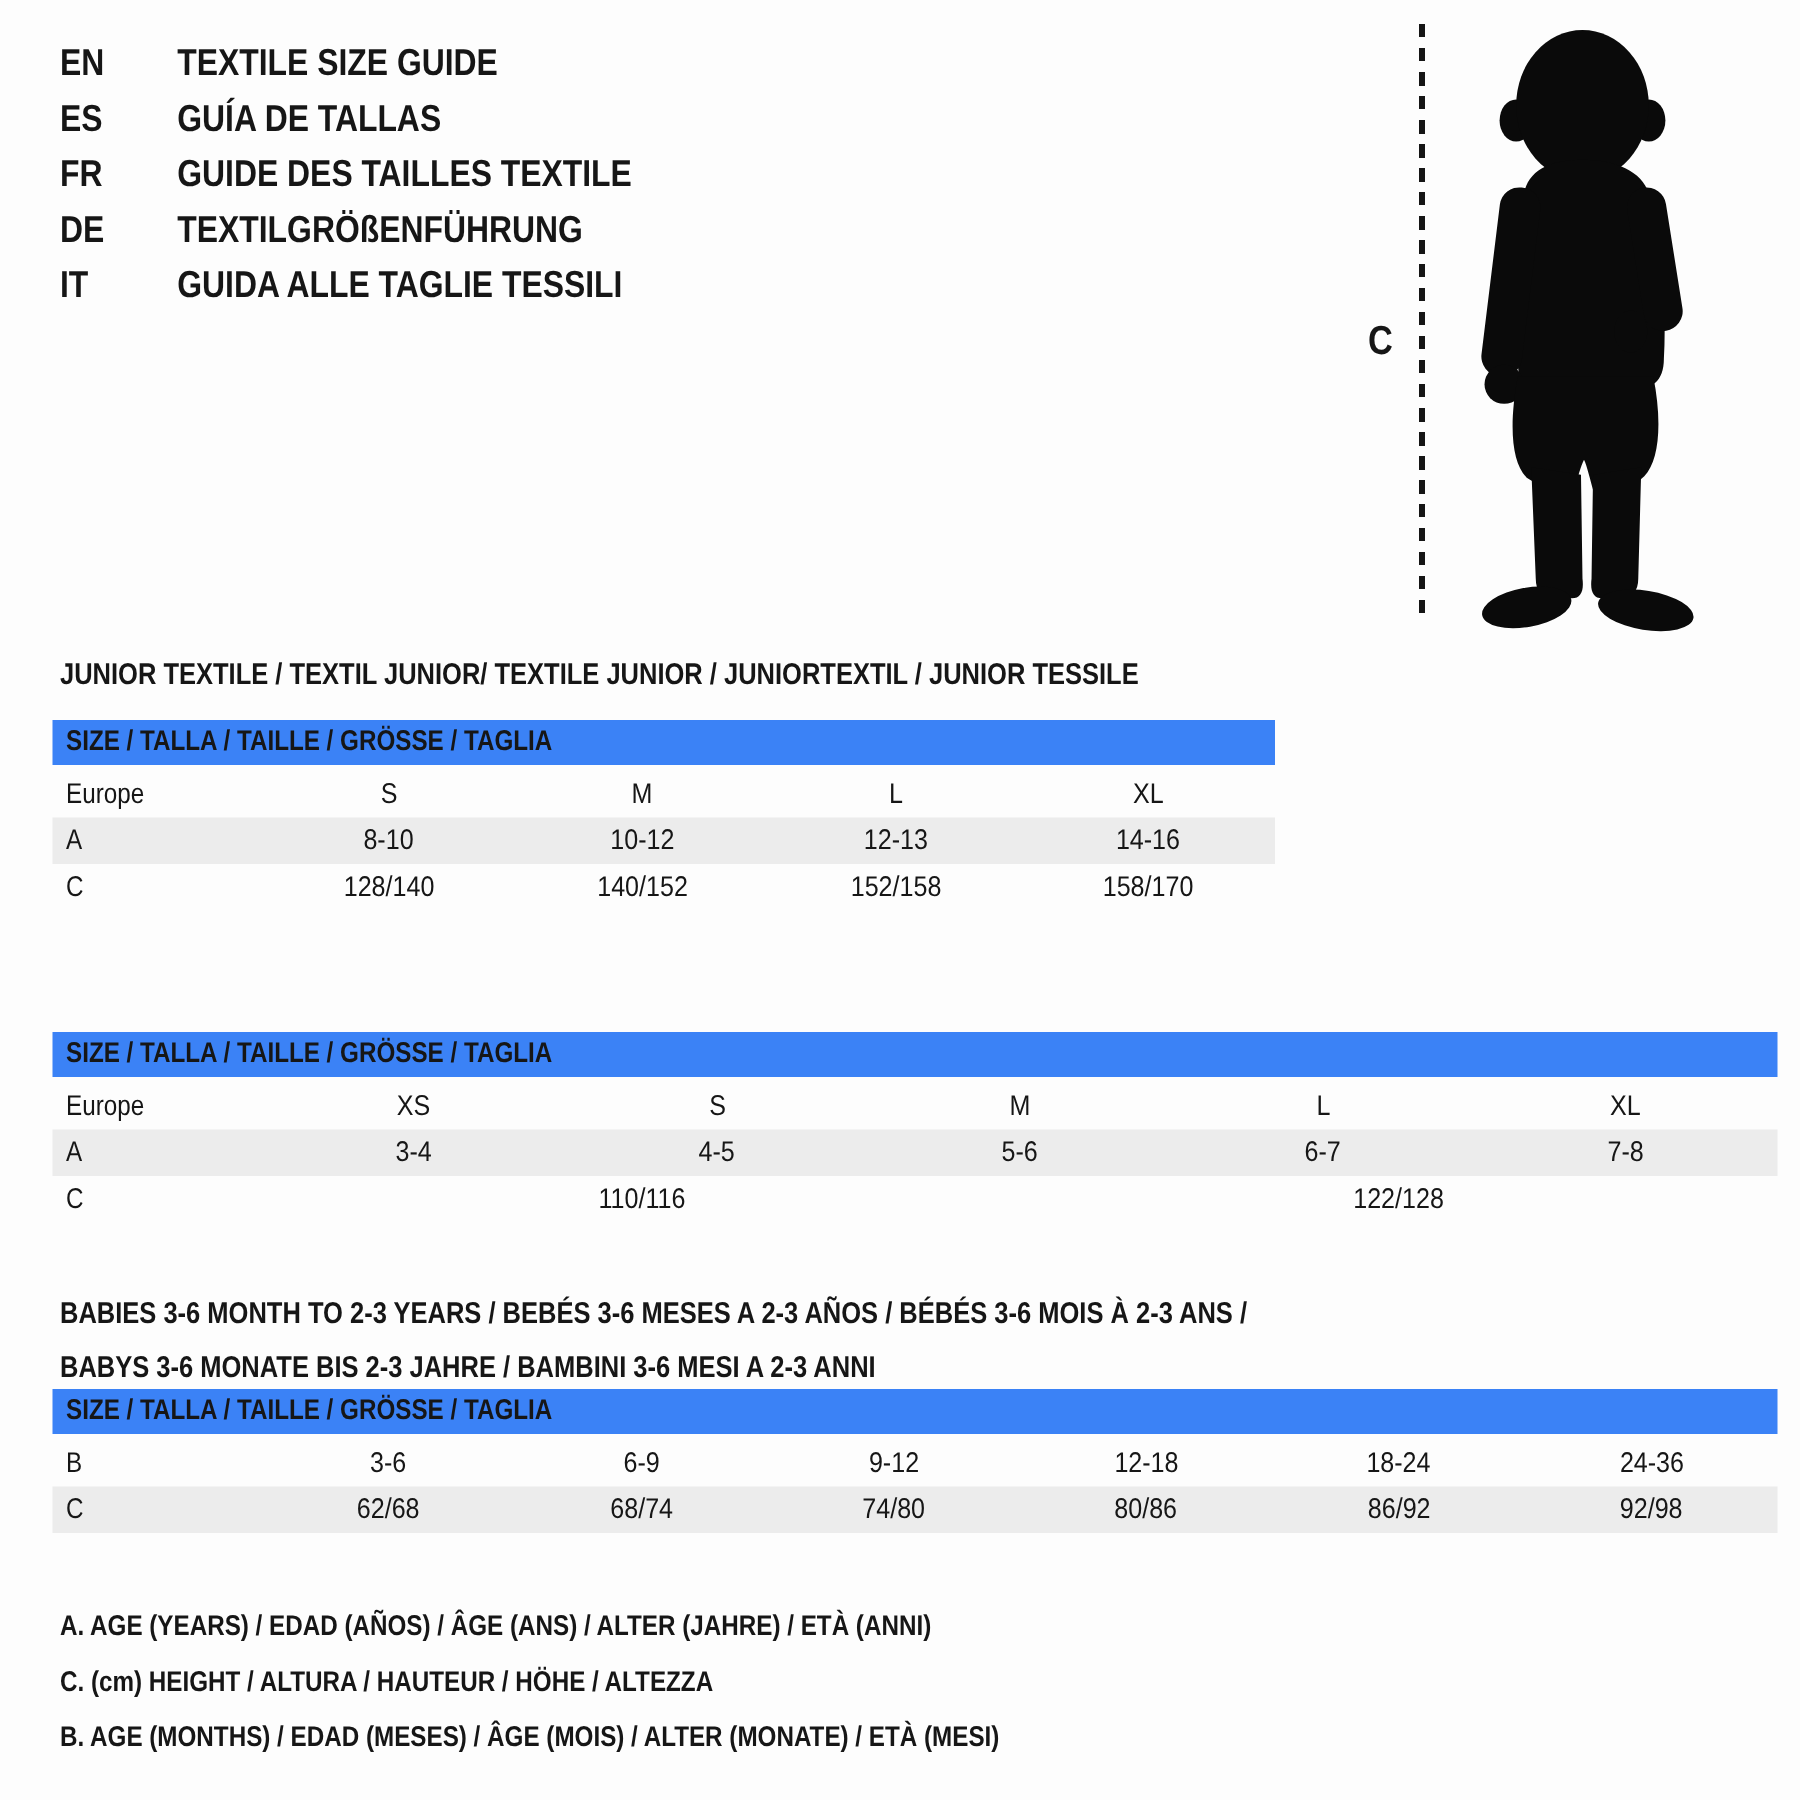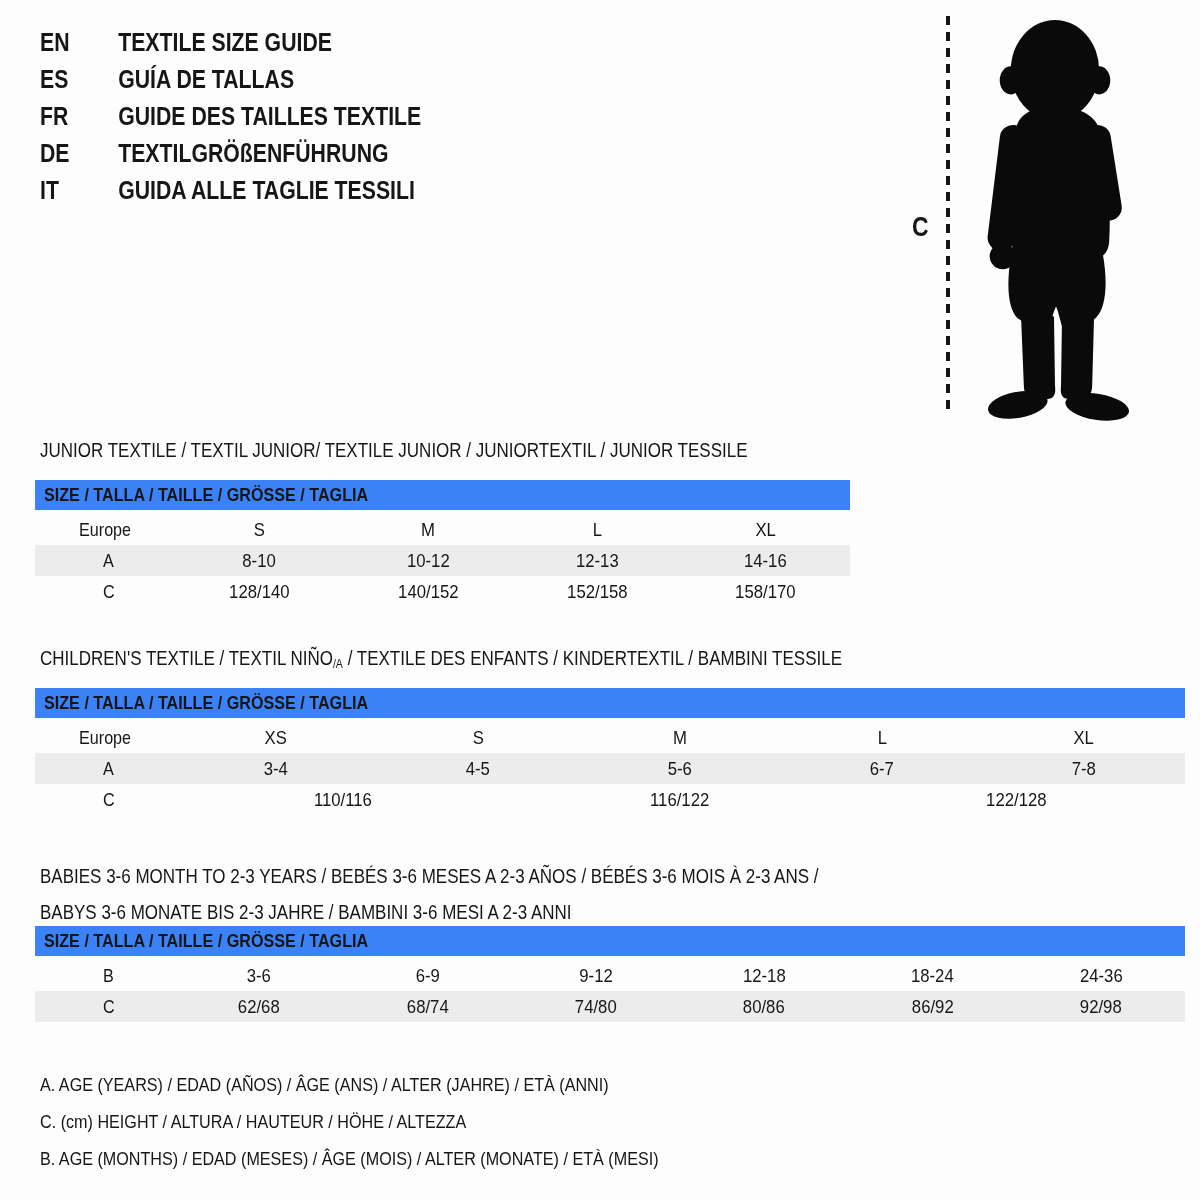--- a/index.html
+++ b/index.html
@@ -25,39 +25,39 @@
 
   
   .measure-line {
     position: absolute; left: 946px; top: 16px; width: 4px; height: 400px;
     background: repeating-linear-gradient(to bottom, #151515 0 9px, transparent 9px 16px);
   }
   .measure-label { position: absolute; left: 912px; top: 212px; font-weight: bold; font-size: 27px; }
   .silhouette { position: absolute; left: 962px; top: 12px; width: 188px; height: 412px; }
 
   
-  .section-title { position: absolute; left: 40px; font-weight: normal; font-size: 20px; line-height: 36px; }
+  .section-title { position: absolute; left: 40px; font-weight: bold; font-size: 20px; line-height: 36px; }
   .sub-script { font-size: 0.62em; vertical-align: -0.25em; }
 
   
   .sg-table { position: absolute; left: 35px; }
   .size-bar {
     background: #3b82f6; height: 30px; line-height: 30px;
     padding-left: 9px; font-weight: bold; font-size: 19px; margin-bottom: 4px;
   }
   .trow { display: flex; height: 31px; line-height: 31px; font-size: 19px; }
   .trow.shaded { background: #ececec; }
-  .trow .lbl { width: 140px; padding-left: 9px; text-align: center; }
+  .trow .lbl { width: 140px; padding-left: 9px; text-align: left; }
   .trow .val { flex: 1; text-align: center; }
   .w-junior { width: 815px; }
   .w-wide { width: 1150px; }
 
   
   .legend-block { position: absolute; left: 40px; top: 1066px; }
-  .legend-line { font-weight: normal; font-size: 19px; line-height: 37px; }
+  .legend-line { font-weight: bold; font-size: 19px; line-height: 37px; }
 </style>
 </head>
 <body>
 
 <div class="page">
 
   <div class="lang-block">
     <div class="lang-row condL">
       <span class="lang-code">EN</span>
       <span class="lang-title">TEXTILE SIZE GUIDE</span>
@@ -123,23 +123,20 @@
     </div>
     <div class="trow">
       <span class="lbl"><span class="condL">C</span></span>
       <span class="val"><span class="condC">128/140</span></span>
       <span class="val"><span class="condC">140/152</span></span>
       <span class="val"><span class="condC">152/158</span></span>
       <span class="val"><span class="condC">158/170</span></span>
     </div>
   </div>
 
-  <div class="section-title" style="top:640px;">
-    <span class="condL"><span>CHILDREN'S TEXTILE / TEXTIL NIÑO</span><span class="sub-script">/A</span><span> / TEXTILE DES ENFANTS / KINDERTEXTIL / BAMBINI TESSILE</span></span>
-  </div>
   <div class="sg-table w-wide" style="top:688px;">
     <div class="size-bar">
       <span class="condL">SIZE / TALLA / TAILLE / GRÖSSE / TAGLIA</span>
     </div>
     <div class="trow">
       <span class="lbl"><span class="condL">Europe</span></span>
       <span class="val"><span class="condC">XS</span></span>
       <span class="val"><span class="condC">S</span></span>
       <span class="val"><span class="condC">M</span></span>
       <span class="val"><span class="condC">L</span></span>
@@ -149,21 +146,20 @@
       <span class="lbl"><span class="condL">A</span></span>
       <span class="val"><span class="condC">3-4</span></span>
       <span class="val"><span class="condC">4-5</span></span>
       <span class="val"><span class="condC">5-6</span></span>
       <span class="val"><span class="condC">6-7</span></span>
       <span class="val"><span class="condC">7-8</span></span>
     </div>
     <div class="trow">
       <span class="lbl"><span class="condL">C</span></span>
       <span class="val"><span class="condC">110/116</span></span>
-      <span class="val"><span class="condC">116/122</span></span>
       <span class="val"><span class="condC">122/128</span></span>
     </div>
   </div>
 
   <div class="section-title" style="top:846px;margin-top:12px;">
     <div><span class="condL">BABIES 3-6 MONTH TO 2-3 YEARS / BEBÉS 3-6 MESES A 2-3 AÑOS / BÉBÉS 3-6 MOIS À 2-3 ANS /</span></div>
     <div><span class="condL">BABYS 3-6 MONATE BIS 2-3 JAHRE / BAMBINI 3-6 MESI A 2-3 ANNI</span></div>
   </div>
   <div class="sg-table w-wide" style="top:926px;">
     <div class="size-bar">

